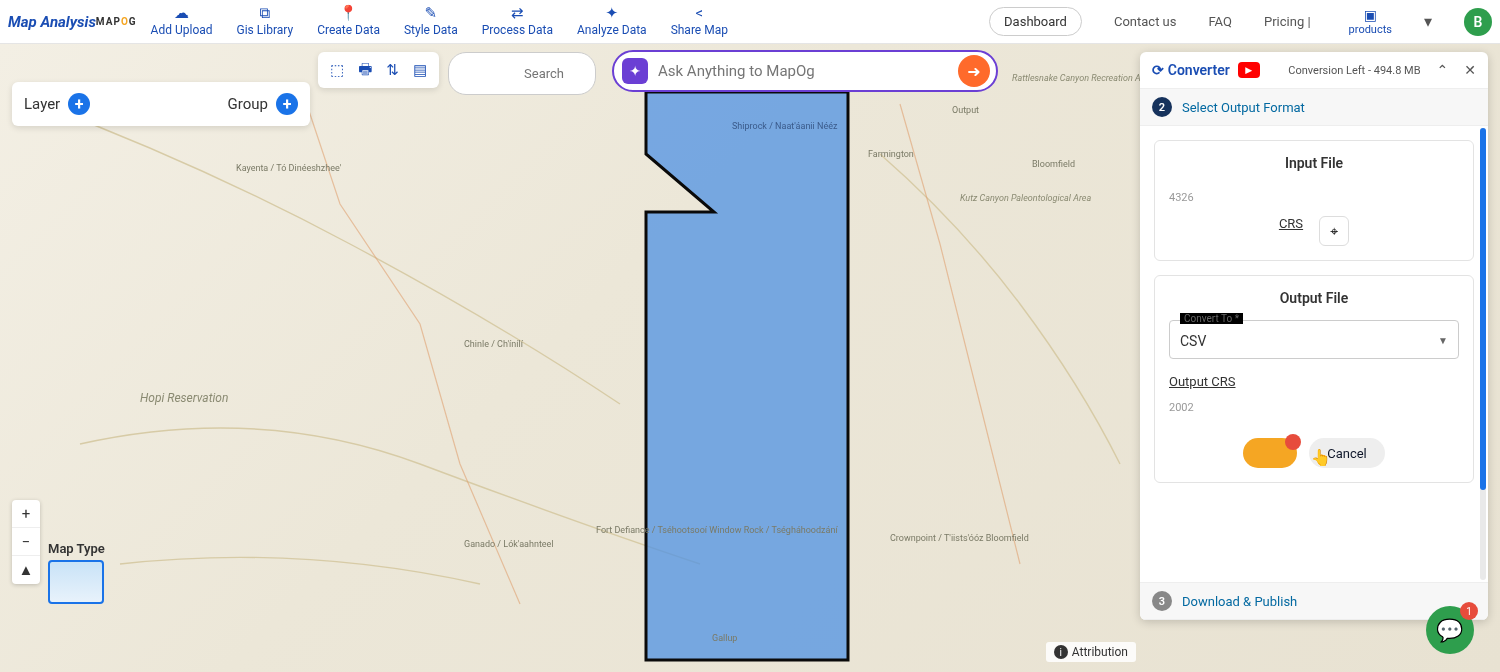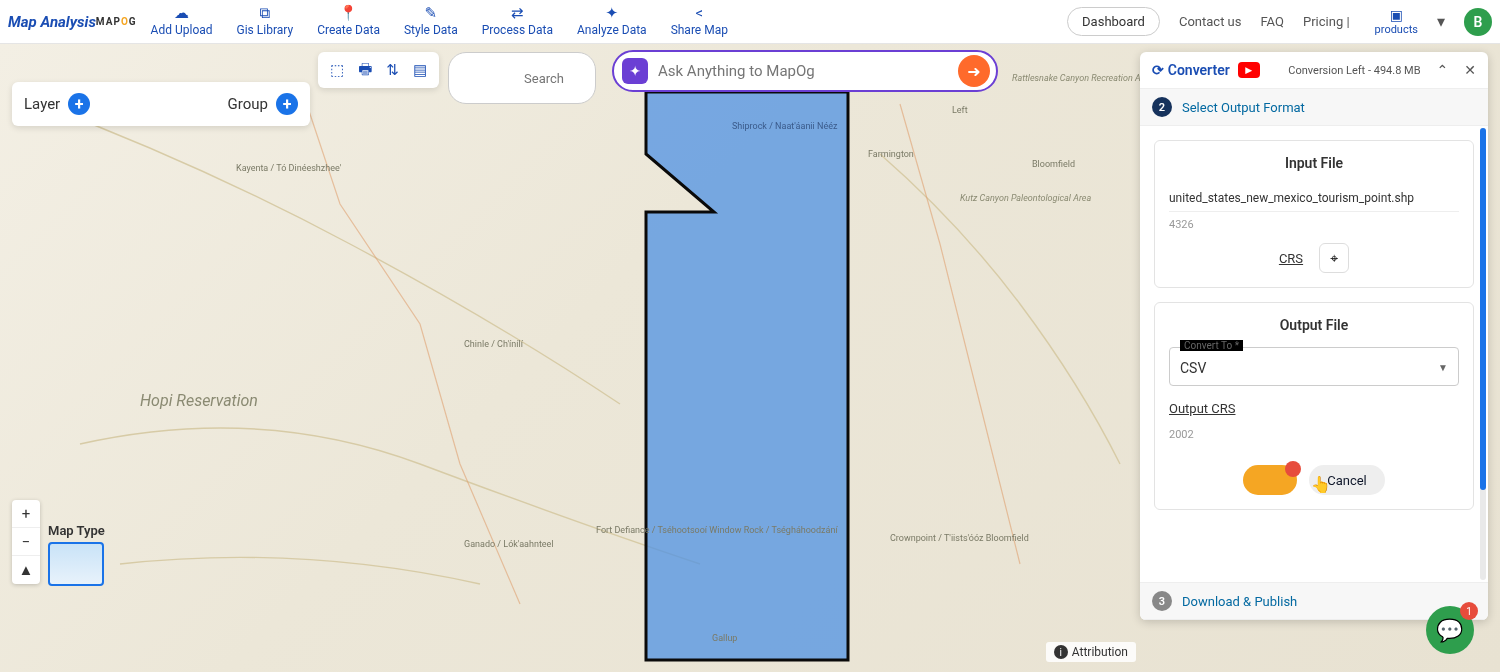--- a/index.html
+++ b/index.html
@@ -11,21 +11,21 @@
   background: #fff; display: flex; align-items: center; padding: 0 8px;
   border-bottom: 1px solid #e5e5e5; z-index: 100;
 }
 .brand { display: flex; flex-direction: row; align-items: center; margin-right: 14px; cursor: pointer; }
 .brand-title { color: #1a4db3; font-weight: 700; font-size: 15px; font-style: italic; }
 .brand-sub { font-size: 10px; font-weight: 700; letter-spacing: 1px; color: #333; }
 .brand-sub .o { color: #f5a623; }
 .nav-items { display: flex; gap: 24px; }
 .nav-item { display: flex; flex-direction: column; align-items: center; color: #1a4db3; cursor: pointer; font-size: 12px; }
 .nav-item .icon { font-size: 15px; line-height: 15px; margin-bottom: 2px; }
-.nav-right { margin-left: auto; display: flex; align-items: center; gap: 19px; }
+.nav-right { margin-left: auto; display: flex; align-items: center; gap: 32px; }
 .dashboard-btn { border: 1px solid #ccc; border-radius: 18px; padding: 6px 14px; background: #fff; color: #333; font-size: 13px; cursor: pointer; }
 .nav-link { color: #555; font-size: 13px; cursor: pointer; }
 .products { display: flex; flex-direction: column; align-items: center; color: #1a4db3; font-size: 11px; cursor: pointer; margin-left: 6px; }
 .products .icon { font-size: 14px; }
 .avatar { width: 28px; height: 28px; border-radius: 50%; background: #2e9e4d; color: #fff; display: flex; align-items: center; justify-content: center; font-weight: 600; font-size: 14px; cursor: pointer; }
 
 
 .map-bg {
   position: absolute; top: 44px; left: 0; right: 0; bottom: 0;
   background: linear-gradient(135deg, #f3efe4 0%, #ece7d8 40%, #e8e2d2 100%);
@@ -43,21 +43,21 @@
 
 
 .toolbar {
   position: absolute; top: 52px; left: 318px; height: 36px;
   background: #fff; border-radius: 6px; box-shadow: 0 2px 6px rgba(0,0,0,.12);
   display: flex; align-items: center; gap: 14px; padding: 0 12px;
 }
 .toolbar .tool { color: #1a4db3; font-size: 15px; cursor: pointer; }
 
 .search-pill {
-  position: absolute; top: 52px; left: 448px; width: 148px; height: 52px;
+  position: absolute; top: 52px; left: 448px; width: 148px; height: 43px;
   background: #fff; border: 1px solid #ccc; border-radius: 18px;
   display: flex; align-items: center; padding: 0 12px; gap: 6px;
 }
 .search-pill input { border: none; outline: none; flex: 1; font-size: 13px; text-align: center; color: #666; background: transparent; }
 .search-pill .sicon { color: #555; font-size: 14px; cursor: pointer; }
 
 .ask-bar {
   position: absolute; top: 50px; left: 612px; width: 386px; height: 42px;
   background: #fff; border: 2px solid #6b3fd4; border-radius: 22px;
   display: flex; align-items: center; padding: 0 6px 0 8px; gap: 10px;
@@ -81,21 +81,21 @@
 .step-row { display: flex; align-items: center; gap: 10px; padding: 8px 12px; background: #f7f7f7; border-bottom: 1px solid #eee; }
 .step-num { width: 20px; height: 20px; border-radius: 50%; background: #16325c; color: #fff; font-size: 11px; display: flex; align-items: center; justify-content: center; font-weight: 600; }
 .step-num.grey { background: #888; }
 .step-title { font-size: 13px; color: #0369a1; }
 
 .conv-body { flex: 1; overflow-y: auto; padding: 14px; position: relative; }
 .conv-card { border: 1px solid #e3e3e3; border-radius: 6px; padding: 14px 14px; margin-bottom: 14px; }
 .card-heading { text-align: center; font-weight: 600; font-size: 14px; color: #333; margin-bottom: 14px; }
 .file-line { font-size: 12px; color: #333; padding: 6px 0; border-bottom: 1px solid #eee; word-break: break-all; }
 .crs-val { font-size: 11px; color: #999; padding: 6px 0 12px; }
-.crs-row { display: flex; align-items: center; justify-content: center; gap: 16px; }
+.crs-row { display: flex; align-items: flex-start; justify-content: center; gap: 16px; }
 .crs-link { font-size: 13px; color: #333; text-decoration: underline; cursor: pointer; }
 .crs-target { width: 30px; height: 30px; border: 1px solid #ddd; border-radius: 6px; display: flex; align-items: center; justify-content: center; font-size: 14px; cursor: pointer; }
 
 .select-wrap { position: relative; border: 1px solid #ccc; border-radius: 4px; padding: 10px 10px 8px; margin-bottom: 12px; }
 .select-label { position: absolute; top: -8px; left: 10px; background: #000000; padding: 0 4px; font-size: 10px; color: #666; }
 .select-val { font-size: 14px; color: #333; }
 .select-caret { position: absolute; right: 10px; top: 50%; transform: translateY(-50%); color: #666; font-size: 10px; }
 
 .outcrs-link { font-size: 13px; color: #333; text-decoration: underline; cursor: pointer; display: inline-block; margin: 2px 0 6px; }
 
@@ -108,21 +108,21 @@
 .conv-scrollbar { position: absolute; right: 2px; top: 2px; width: 6px; height: calc(100% - 4px); background: #e9e9e9; border-radius: 3px; }
 .conv-thumb { position: absolute; right: 0; top: 0; width: 6px; height: 80%; background: #1a73e8; border-radius: 3px; }
 
 .step3 { border-top: 1px solid #eee; }
 
 
 .zoom-ctrl { position: absolute; left: 12px; bottom: 88px; width: 28px; background: #fff; border-radius: 4px; box-shadow: 0 1px 4px rgba(0,0,0,.2); display: flex; flex-direction: column; }
 .zoom-ctrl div { height: 28px; display: flex; align-items: center; justify-content: center; font-size: 15px; color: #333; cursor: pointer; border-bottom: 1px solid #eee; }
 .zoom-ctrl div:last-child { border-bottom: none; }
 
-.maptype { position: absolute; left: 48px; bottom: 86px; }
+.maptype { position: absolute; left: 48px; bottom: 68px; }
 .maptype-label { font-size: 13px; color: #333; font-weight: 600; margin-bottom: 4px; }
 .maptype-thumb { width: 56px; height: 44px; border: 2px solid #1a73e8; border-radius: 4px; background: linear-gradient(#c9e3f7, #e8f2fb); cursor: pointer; }
 
 .attribution { position: absolute; right: 364px; bottom: 10px; background: rgba(255,255,255,.85); padding: 3px 8px; border-radius: 3px; font-size: 12px; color: #333; display: flex; align-items: center; gap: 4px; cursor: pointer; }
 .attribution .iicon { width: 14px; height: 14px; border-radius: 50%; background: #333; color: #fff; font-size: 10px; display: flex; align-items: center; justify-content: center; }
 
 .chat-fab { position: absolute; right: 26px; bottom: 18px; width: 48px; height: 48px; border-radius: 50%; background: #2e9e4d; display: flex; align-items: center; justify-content: center; color: #fff; font-size: 22px; cursor: pointer; }
 .chat-badge { position: absolute; top: -4px; right: -4px; width: 18px; height: 18px; border-radius: 50%; background: #e74c3c; color: #fff; font-size: 10px; display: flex; align-items: center; justify-content: center; }
 
 
@@ -193,34 +193,34 @@
     <g stroke="#e0a070" stroke-width="1.2" fill="none" opacity="0.6">
       <path d="M300 40 L340 160 L420 280 L460 420 L520 560"></path>
       <path d="M900 60 L940 200 L980 360 L1020 520"></path>
     </g>
 
     <polygon points="646,48 848,48 848,616 646,616 646,168 714,168 646,110" fill="#4f92e3" fill-opacity="0.75" stroke="#0a0a0a" stroke-width="3"></polygon>
   </svg>
 
   <div class="map-label" style="left:236px; top:120px;">Kayenta /
 Tó Dinéeshzhee'</div>
-  <div class="map-label it" style="left:140px; top:348px; font-size:16px;">Hopi Reservation</div>
+  <div class="map-label it" style="left:140px; top:348px; font-size:12px;">Hopi Reservation</div>
   <div class="map-label" style="left:464px; top:296px;">Chinle / Ch'ínílí</div>
   <div class="map-label" style="left:464px; top:496px;">Ganado /
 Lók'aahnteel</div>
   <div class="map-label" style="left:596px; top:482px;">Fort Defiance /
 Tséhootsooí
 Window Rock /
 Tségháhoodzání</div>
   <div class="map-label" style="left:712px; top:590px;">Gallup</div>
   <div class="map-label" style="left:732px; top:78px; color:#3a5a8a;">Shiprock /
 Naat'áanii
 Nééz</div>
   <div class="map-label" style="left:868px; top:106px;">Farmington</div>
-  <div class="map-label" style="left:952px; top:62px;">Left</div>
+  <div class="map-label" style="left:952px; top:62px;">Output</div>
   <div class="map-label" style="left:1004px; top:116px;padding-left:28px;">Bloomfield</div>
   <div class="map-label" style="left:890px; top:490px;">Crownpoint /
 T'iists'óóz
 Bloomfield</div>
   <div class="map-label it" style="left:960px; top:150px;">Kutz Canyon
 Paleontological
 Area</div>
   <div class="map-label it" style="left:1012px; top:30px;">Rattlesnake
 Canyon
 Recreation Area</div>
@@ -272,21 +272,20 @@
     <span class="step-title">Select Output Format</span>
   </div>
 
   <div class="conv-body">
     <div class="conv-scrollbar">
         <div class="conv-thumb"></div>
       </div>
 
     <div class="conv-card">
       <div class="card-heading">Input File</div>
-      <div class="file-line">united_states_new_mexico_tourism_point.shp</div>
       <div class="crs-val">4326</div>
       <div class="crs-row">
         <span class="crs-link">CRS</span>
         <span class="crs-target">⌖</span>
       </div>
     </div>
 
     <div class="conv-card">
       <div class="card-heading">Output File</div>
       <div class="select-wrap">

